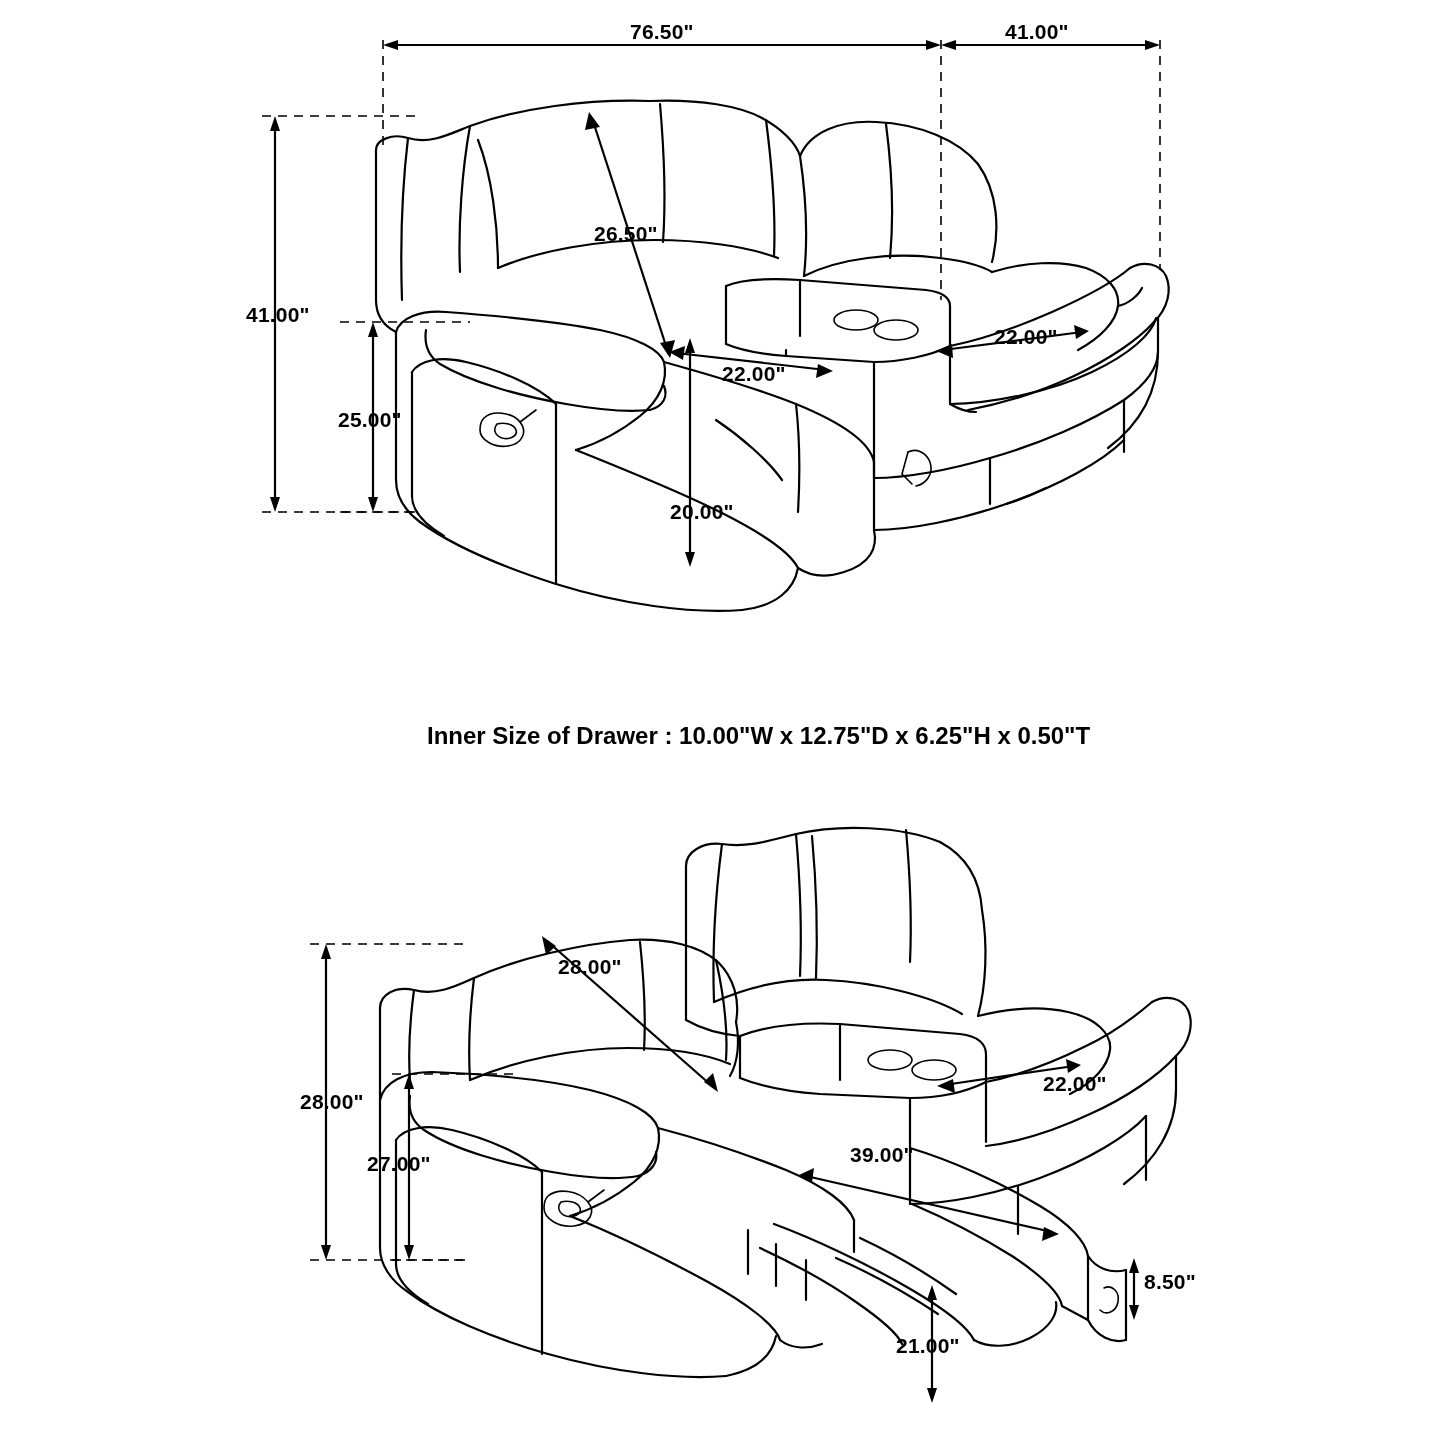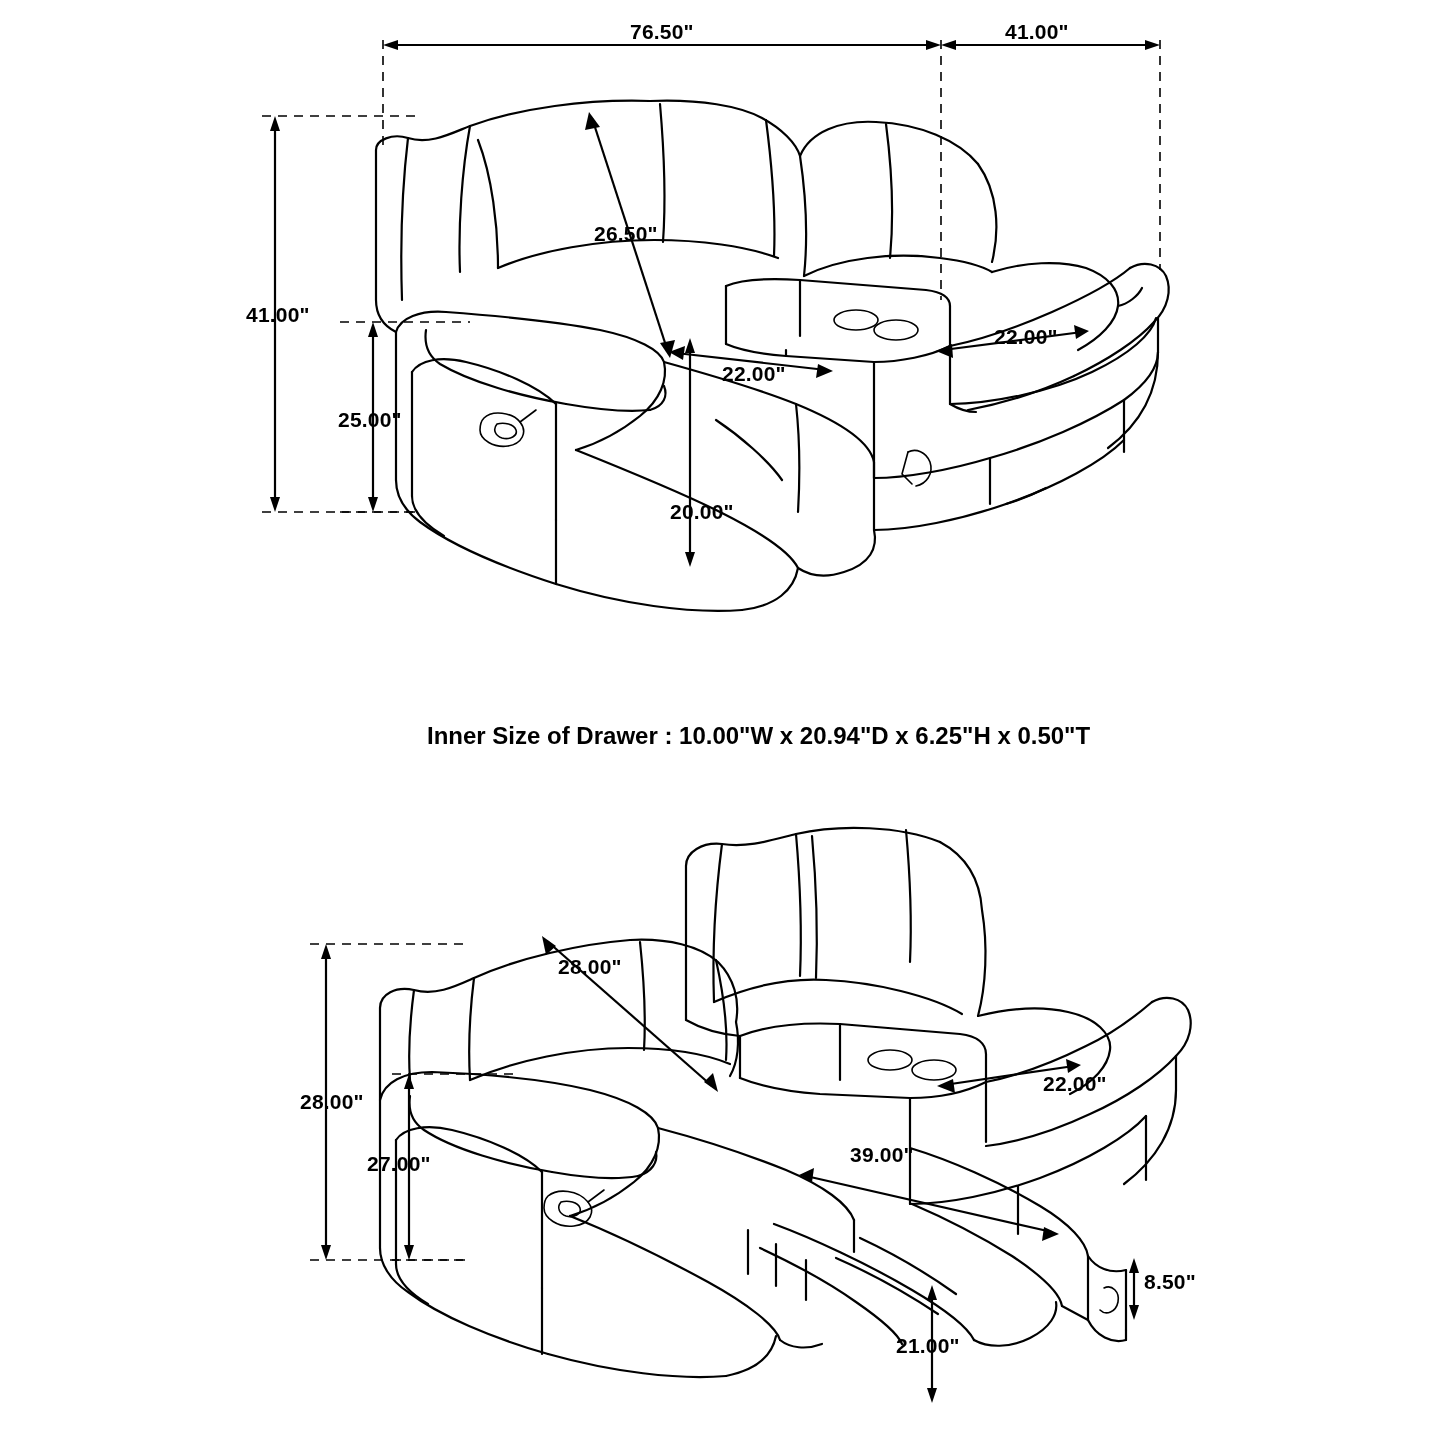--- a/index.html
+++ b/index.html
@@ -193,21 +193,21 @@
 
   <div class="dim-label" style="left:630px; top:20px;">76.50"</div>
   <div class="dim-label" style="left:1005px; top:20px;">41.00"</div>
   <div class="dim-label" style="left:594px; top:222px;">26.50"</div>
   <div class="dim-label" style="left:246px; top:303px;">41.00"</div>
   <div class="dim-label" style="left:338px; top:408px;">25.00"</div>
   <div class="dim-label" style="left:722px; top:362px;">22.00"</div>
   <div class="dim-label" style="left:994px; top:325px;">22.00"</div>
   <div class="dim-label" style="left:670px; top:500px;">20.00"</div>
 
-  <div class="note" style="left:427px; top:722px;">Inner Size of Drawer : 10.00"W x 20.94"D x 6.25"H x 0.50"T</div>
+  <div class="note" style="left:427px; top:722px;">Inner Size of Drawer : 10.00"W x 12.75"D x 6.25"H x 0.50"T</div>
 
   <svg class="layer" viewBox="0 0 1445 1445">
 
     <g>
       <path class="dash" d="M310,944 L470,944"></path>
       <path class="dash" d="M310,1260 L470,1260"></path>
       <path class="arrow" d="M326,951 L326,1253"></path>
       <path d="M326,944 L321,959 L331,959 Z"></path>
       <path d="M326,1260 L321,1245 L331,1245 Z"></path>
     </g>

